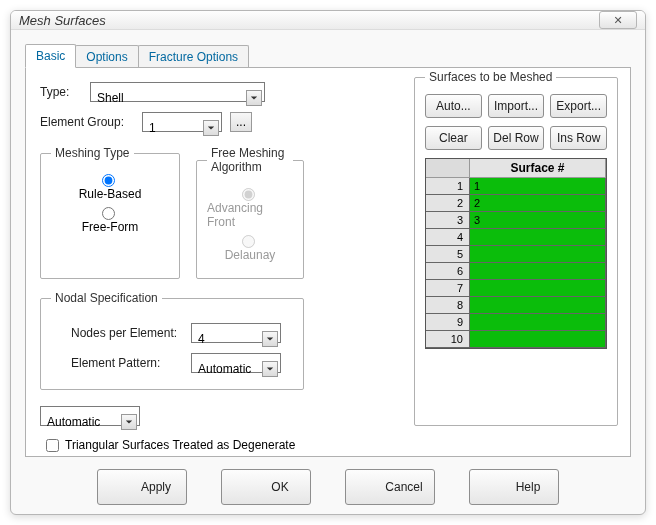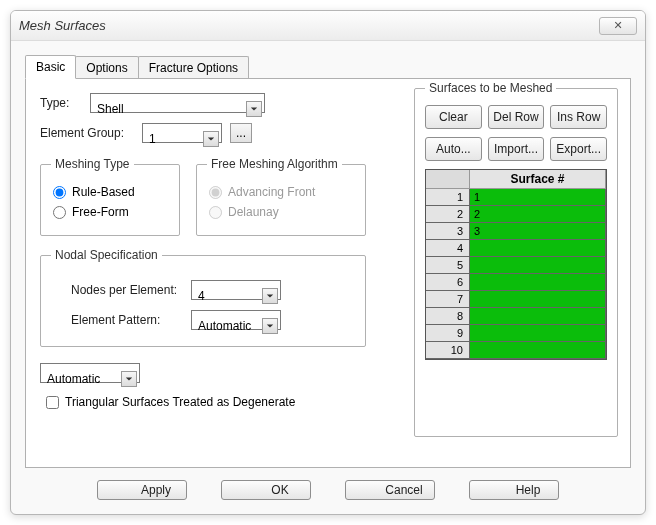--- a/index.html
+++ b/index.html
@@ -50,21 +50,21 @@
     align-items: flex-end;
     margin-bottom: -1px;
   }
   .tab {
     padding: 4px 10px 4px 10px;
     border: 1px solid #b0b0b0;
     border-bottom: none;
     background: #f3f3f3;
     margin-right: -1px;
     border-radius: 2px 2px 0 0;
-    color: #000000;
+    color: #0369a1;
     position: relative;
   }
   .tab.active {
     background: #fff;
     border-bottom: 1px solid #fff;
     z-index: 2;
   }
   .tab-panel {
     border: 1px solid #b0b0b0;
     background: #fff;
@@ -100,21 +100,21 @@
     display:flex;align-items:center;justify-content:center;
   }
   fieldset {
     border: 1px solid #b0b0b0;
     border-radius: 2px;
     padding: 8px 10px 10px 10px;
     margin: 0;
   }
   legend { padding: 0 4px; color: #333; }
   .two-col { display: flex; gap: 16px; margin-top: 4px; margin-bottom: 12px;}
-  .radio-row { display:flex; align-items:flex-end; margin: 6px 0; }
+  .radio-row { display:flex; align-items:center; margin: 6px 0; flex-direction: column; }
   .radio-row input { margin: 0 6px 0 2px; }
   .disabled { color: #9a9a9a; }
   .nodal-row { display:flex; align-items:center; margin: 10px 0 6px 0; }
   .nodal-row .lbl { width: 140px; text-align: left; padding-left: 20px;}
   .cellshape-row { display:flex; align-items:center; margin-top: 16px; }
   .cellshape-row .lbl { width: 160px; text-align:left; padding-left:12px;}
   .check-row { display:flex; align-items:center; margin-top: 12px; }
   .check-row input { margin: 0 6px 0 6px; }
 
   
@@ -168,21 +168,21 @@
   .rcell.val { flex:1; background:#0bbd0b; color:#000; }
   .rcell.val.empty { }
 
   
   .bottom-bar {
     display:flex;
     gap: 34px;
     justify-content: center;
     padding: 12px 0 0 0;
   }
-  .bottom-bar .btn { width: 90px; height: 20px; padding-left: 28px; }
+  .bottom-bar .btn { width: 90px; height: 36px; padding-left: 28px; }
 </style>
 </head>
 <body>
 
 <div class="window">
   <div class="titlebar">
     <span class="title">Mesh Surfaces</span>
     <span class="spacer"></span>
     <div class="close-btn">
       <span>✕</span>
@@ -192,21 +192,21 @@
   <div class="body">
 
     <div class="tabs">
       <div class="tab active">Basic</div>
       <div class="tab">Options</div>
       <div class="tab">Fracture Options</div>
     </div>
 
     <div class="tab-panel">
 
-      <div style="width:326px;">
+      <div style="width:264px;">
         <div class="row">
           <span class="lbl type-lbl">Type:</span>
           <div class="select" style="width:175px;">
             <span>Shell</span>
             <span class="arrow">
                 <svg viewBox="0 0 10 10">
                   <path d="M1 3 L5 7 L9 3 Z" fill="#333"></path>
                 </svg>
               </span>
           </div>
@@ -293,28 +293,28 @@
         <div class="check-row">
           <input type="checkbox" style="">
           <span>Triangular Surfaces Treated as Degenerate</span>
         </div>
       </div>
 
       <div class="right-panel">
         <fieldset>
           <legend>Surfaces to be Meshed</legend>
           <div class="btn-row">
+            <div class="btn">Auto...</div>
+            <div class="btn">Import...</div>
+            <div class="btn">Export...</div>
+          </div>
+          <div class="btn-row">
             <div class="btn">Clear</div>
             <div class="btn">Del Row</div>
             <div class="btn">Ins Row</div>
-          </div>
-          <div class="btn-row">
-            <div class="btn">Auto...</div>
-            <div class="btn">Import...</div>
-            <div class="btn">Export...</div>
           </div>
           <div class="grid">
             <div class="grid-header">
               <div class="hcell first"></div>
               <div class="hcell rest">Surface #</div>
             </div>
             <div class="grid-body" id="grid-body">
                 <div class="grid-row">
                   <div class="rcell idx">1</div>
                   <div class="rcell val">1</div>

